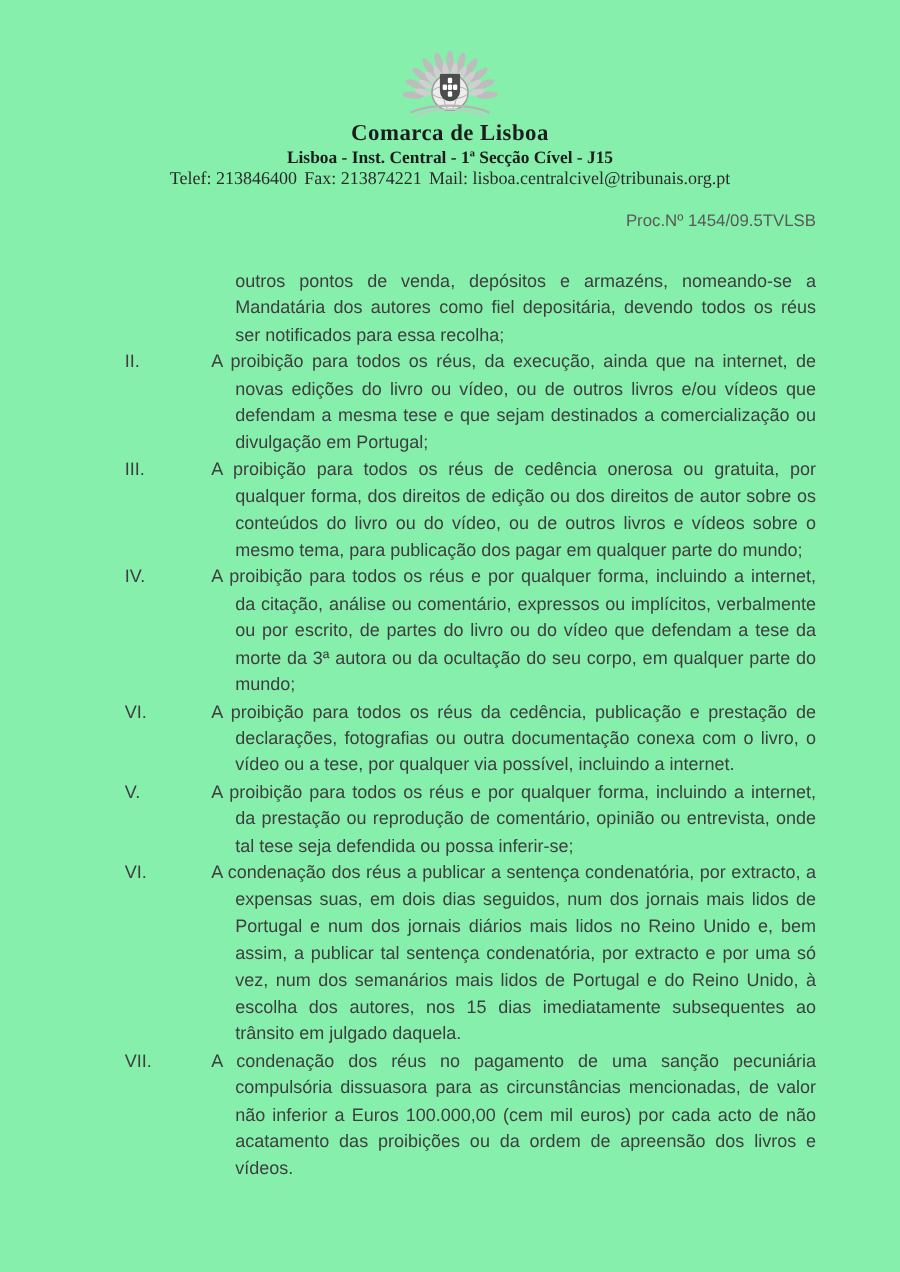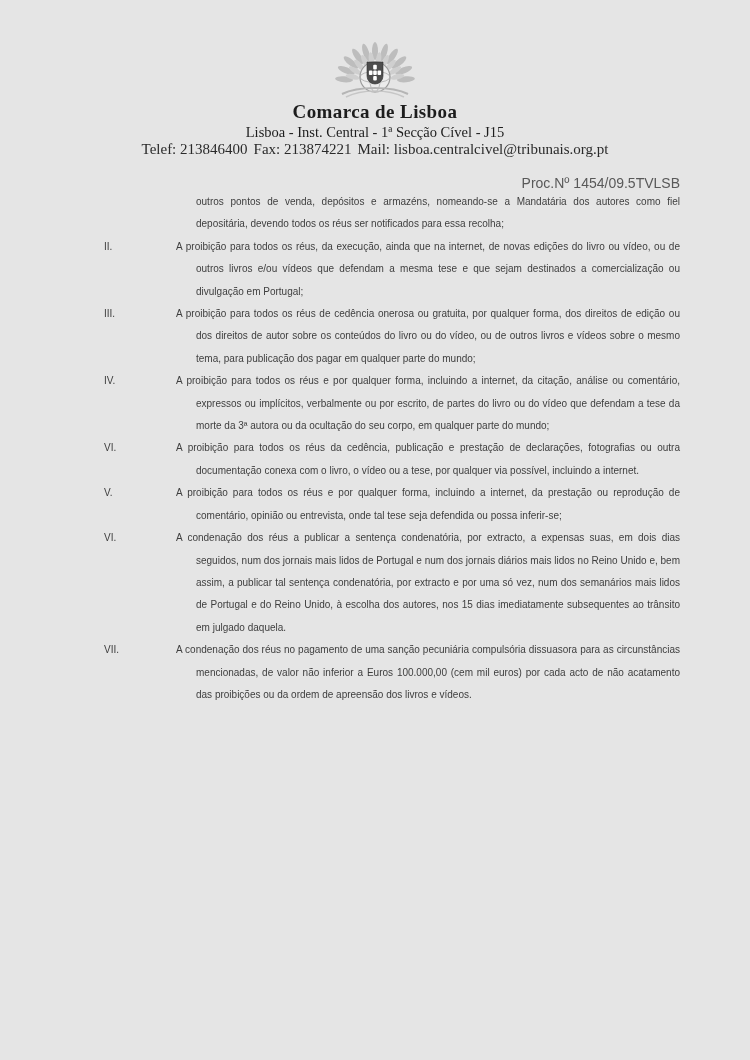--- a/index.html
+++ b/index.html
@@ -1,63 +1,63 @@
 <!DOCTYPE html>
 <html><head>
 <meta charset="utf-8">
 <style>
   html, body { margin: 0; padding: 0; background: #ffffff; }
   .page {
     position: relative;
     width: 750px;
     height: 1060px;
-    background: #e5e5e5;
+    background: #86efac;
     box-sizing: border-box;
     overflow: hidden;
   }
   .letterhead {
     padding-top: 36px;
     text-align: center;
     font-family: "Liberation Serif", serif;
     color: #1d1d1d;
   }
   .crest { line-height: 0; }
   .crest svg { display: block; margin: 0 auto; }
   .court-name {
     font-size: 19px;
     font-weight: bold;
     letter-spacing: 0.4px;
     margin-top: 1px;
   }
   .court-section {
     font-size: 14.5px;
-    font-weight: normal;
+    font-weight: bold;
     margin-top: 1px;
   }
   .court-address {
     font-size: 11px;
     margin-top: 2px;
     color: #2a2a2a;
   }
   .court-contacts {
     font-size: 15px;
     color: #2a2a2a;
   }
   .court-contacts span { margin: 0 3px; }
   .proc {
     font-family: "Liberation Sans", sans-serif;
     font-size: 14px;
     color: #595959;
     text-align: right;
     margin: 17px 70px 0 0;
   }
   .items {
-    margin: 0 70px 0 150px;
+    margin: 33px 70px 0 150px;
     font-family: "Liberation Sans", sans-serif;
-    font-size: 10px;
+    font-size: 15px;
     line-height: 22.4px;
     color: #3e3e3e;
     text-align: justify;
   }
   .item {
     padding-left: 46px;
     text-indent: -46px;
     text-align: justify;
   }
   .item .num {

